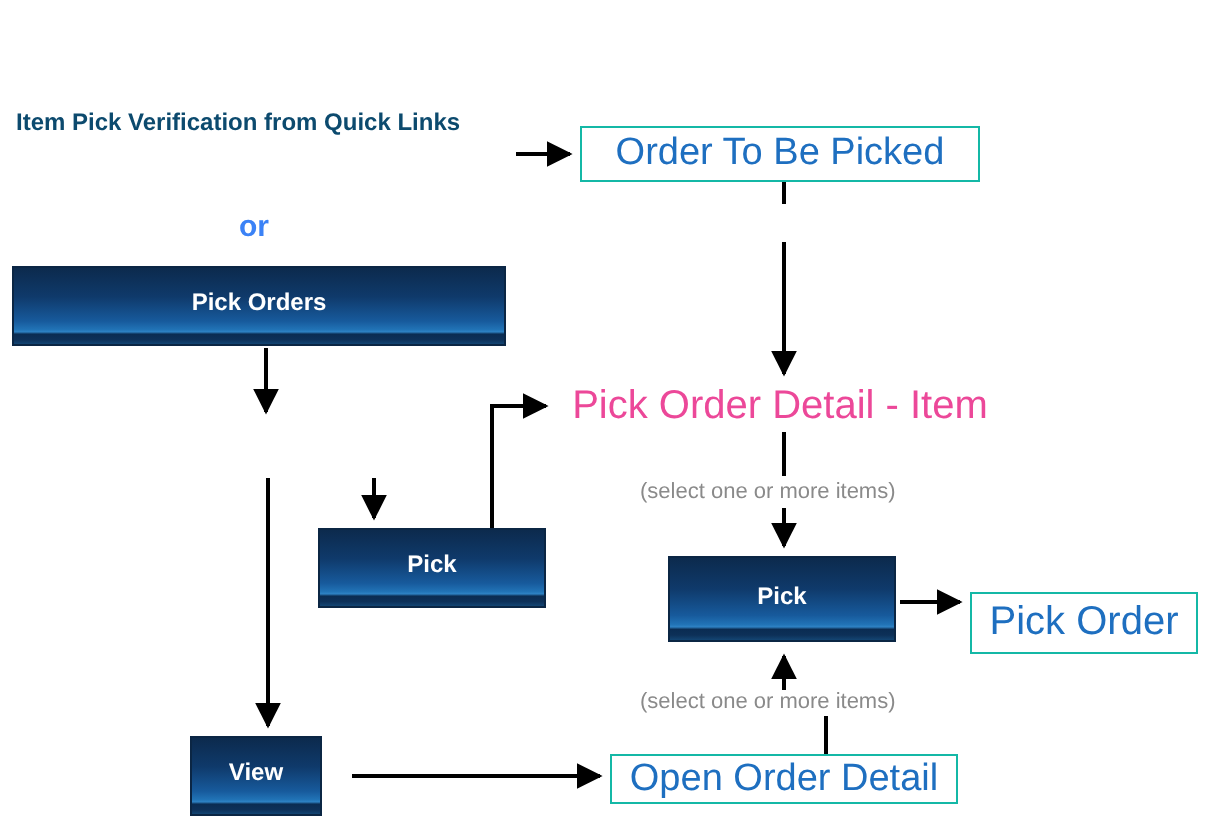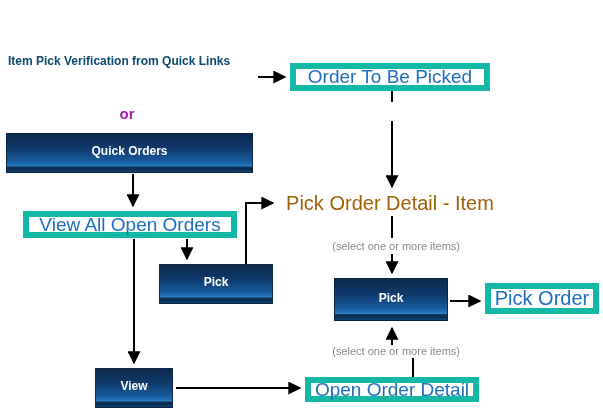--- a/index.html
+++ b/index.html
@@ -28,35 +28,35 @@
     color: #ffffff;
     font-size: 12px; font-weight: bold;
     display: flex; align-items: center; justify-content: center;
     text-align: center;
     cursor: pointer;
     padding-bottom: 4px;
   }
   .linkbox {
     box-sizing: border-box;
     background: #ffffff;
-    border: 6px solid #14b8a6;
+    border: 1px solid #14b8a6;
     color: #1e6fc0;
     font-size: 19px;
     display: flex; align-items: center; justify-content: center;
     white-space: nowrap;
   }
   .flowlabel {
-    color: #a16207;
+    color: #ec4899;
     font-size: 20px;
     text-align: center;
     white-space: nowrap;
   }
   .note { color: #111111; font-size: 13px; text-align: center; white-space: nowrap; }
-  .note-or { color: #a21caf; font-size: 15px; font-weight: bold; text-align: center; }
-  .note-gray { color: #8a8a8a; font-size: 11px; text-align: right; white-space: nowrap; }
+  .note-or { color: #3b82f6; font-size: 15px; font-weight: bold; text-align: center; }
+  .note-gray { color: #8a8a8a; font-size: 11px; text-align: left; white-space: nowrap; }
   svg.arrows { left: 0; top: 0; pointer-events: none; }
 </style>
 </head>
 <body>
 
 <div class="canvas">
 
   <div class="abs title">Item Pick Verification from Quick Links</div>
 
   <svg class="abs arrows" width="603" height="418" viewBox="0 0 603 418">
@@ -79,44 +79,41 @@
       <path d="M413,358 L413,377"></path>
       <path d="M134,239 L134,363" marker-end="url(#ah)"></path>
       <path d="M176,388 L300,388" marker-end="url(#ah)"></path>
     </g>
   </svg>
 
 
   <div class="abs note-or" style="left:105px; top:105px; width:44px;">or</div>
 
   <div class="abs btn" style="left:6px; top:133px; width:247px; height:40px;">
-    <span>Quick Orders</span>
+    <span>Pick Orders</span>
   </div>
 
   <div class="abs btn" style="left:159px; top:264px; width:114px; height:40px;">
     <span>Pick</span>
   </div>
 
   <div class="abs btn" style="left:334px; top:278px; width:114px; height:43px;">
     <span>Pick</span>
   </div>
 
-  <div class="abs btn" style="left:95px; top:368px; width:78px; height:40px;">
+  <div class="abs btn" style="left:95px; top:368px; width:66px; height:40px;">
     <span>View</span>
   </div>
 
   <div class="abs linkbox" style="left:290px; top:63px; width:200px; height:28px;">
     <span>Order To Be Picked</span>
   </div>
 
-  <div class="abs linkbox" style="left:23px; top:211px; width:214px; height:27px;">
-    <span>View All Open Orders</span>
-  </div>
 
-  <div class="abs linkbox" style="left:485px; top:283px; width:114px; height:31px; font-size:20px;">
+  <div class="abs linkbox" style="left:485px; top:296px; width:114px; height:31px; font-size:20px;">
     <span>Pick Order</span>
   </div>
 
   <div class="abs linkbox" style="left:305px; top:377px; width:174px; height:25px;">
     <span>Open Order Detail</span>
   </div>
 
   <div class="abs flowlabel" style="left:279px; top:192px; width:222px;">Pick Order Detail - Item</div>
 
 

